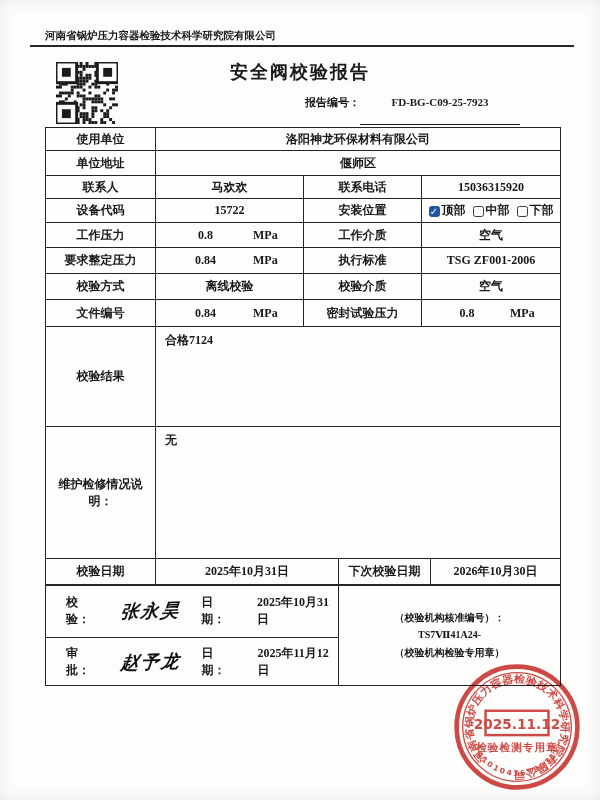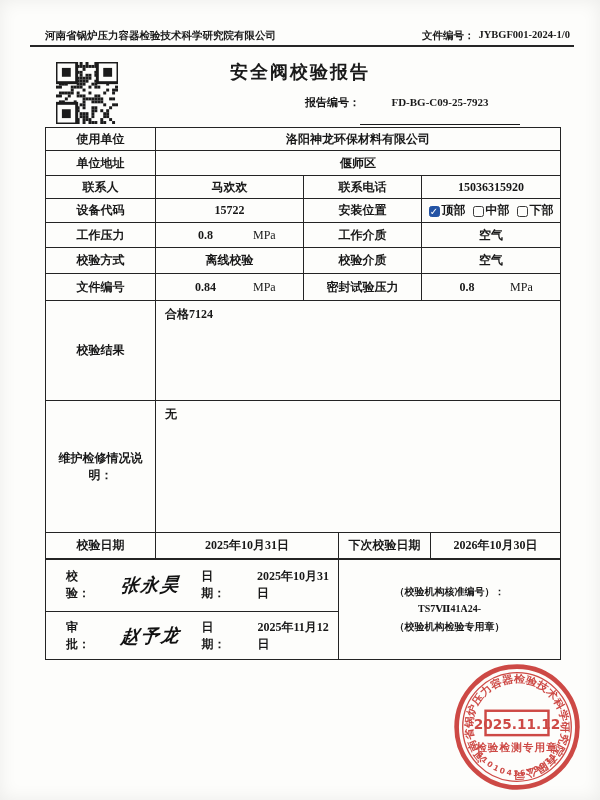--- a/index.html
+++ b/index.html
@@ -48,21 +48,21 @@
   table { border-collapse:collapse; table-layout:fixed; width:515px; }
   table + table { margin-top:-1.5px; }
   td {
     border:1.5px solid #242424;
     font-size:12px; font-weight:700; text-align:center;
     padding:1px 2px; color:#181818; overflow:hidden;
   }
   td.tall { vertical-align:top; text-align:left; padding:5px 9px; }
   .unit-cell { display:flex; align-items:center; }
   .unit-cell .v { flex:1; text-align:center; }
-  .unit-cell .u { width:48px; text-align:left; font-weight:400; }
+  .unit-cell .u { width:48px; text-align:left; font-weight:700; }
   
   .cbgroup { display:flex; flex-wrap:wrap; justify-content:center; align-items:center; line-height:1.45; }
   .cb {
     display:inline-block; width:11px; height:11px;
     border:1.6px solid #3a3a3a; border-radius:2.5px;
     margin:0 2px 0 7px; position:relative; flex:none; top:1px;
   }
   .cbgroup .opt:first-child .cb { margin-left:0; }
   .opt { display:flex; align-items:center; }
   .cb.checked { background:#2353a4; border-color:#2353a4; }
@@ -86,24 +86,20 @@
     opacity:.88; mix-blend-mode:multiply; pointer-events:none;
   }
 </style>
 </head>
 <body>
 
 <div class="sheet">
 
   <div class="hdr">
     <span>河南省锅炉压力容器检验技术科学研究院有限公司</span>
-    <span class="hdr-right">
-      <span>文件编号：</span>
-      <span>JYBGF001-2024-1/0</span>
-    </span>
   </div>
   <div class="hdr-line"></div>
 
   <svg class="qr" id="qr" viewBox="0 0 63 63">
       <rect x="24" y="0" width="3" height="3" fill="#1b1b1b"></rect>
       <rect x="30" y="0" width="3" height="3" fill="#1b1b1b"></rect>
       <rect x="39" y="0" width="3" height="3" fill="#1b1b1b"></rect>
       <rect x="21" y="3" width="3" height="3" fill="#1b1b1b"></rect>
       <rect x="24" y="3" width="3" height="3" fill="#1b1b1b"></rect>
       <rect x="27" y="3" width="3" height="3" fill="#1b1b1b"></rect>
@@ -294,20 +290,31 @@
         <td>
               <span class="unit-cell">
                 <span class="v">0.8</span>
                 <span class="u">MPa</span>
               </span>
             </td>
         <td>工作介质</td>
         <td>空气</td>
       </tr>
       <tr style="height:26px">
+        <td>要求整定压力</td>
+        <td>
+              <span class="unit-cell">
+                <span class="v">0.84</span>
+                <span class="u">MPa</span>
+              </span>
+            </td>
+        <td>执行标准</td>
+        <td>TSG ZF001-2006</td>
+      </tr>
+      <tr style="height:26px">
         <td>校验方式</td>
         <td>离线校验</td>
         <td>校验介质</td>
         <td>空气</td>
       </tr>
       <tr style="height:27px">
         <td>文件编号</td>
         <td>
               <span class="unit-cell">
                 <span class="v">0.84</span>

